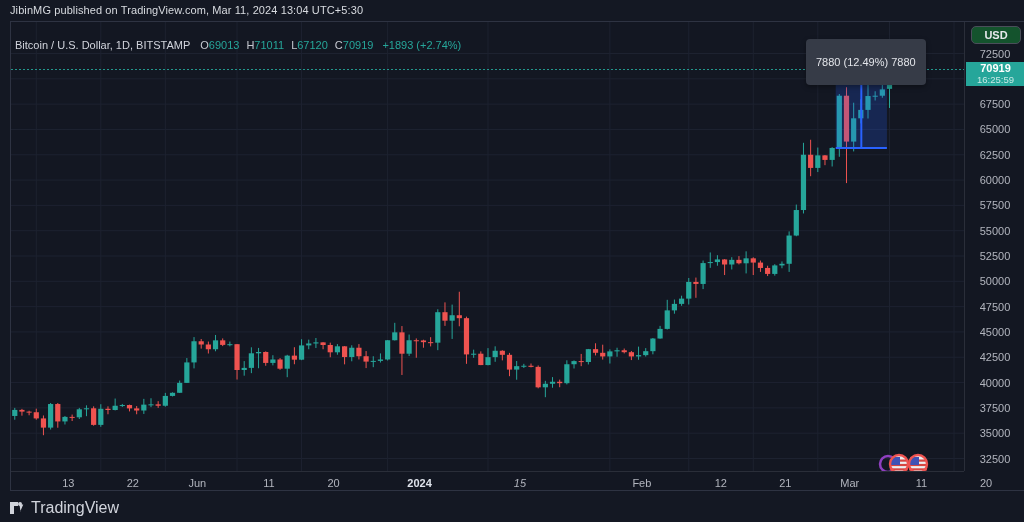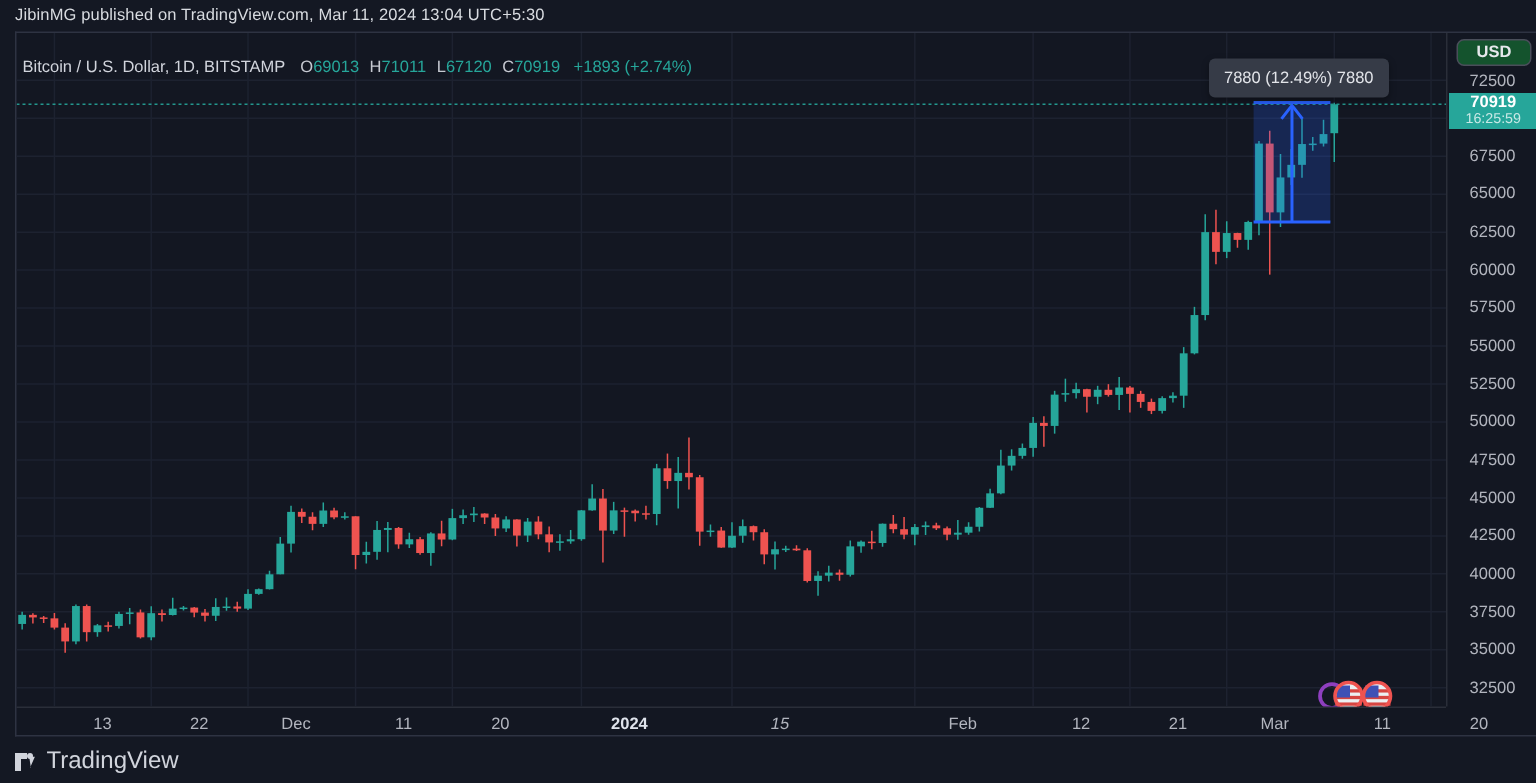--- a/index.html
+++ b/index.html
@@ -28,21 +28,21 @@
   .price-badge { position:absolute; left:1px; top:40px; width:59px; height:24px;
                  background:#26a69a; color:#fff; text-align:center; z-index:4; }
   .price-badge .p { font-size:11px; font-weight:700; line-height:13px; }
   .price-badge .cd { font-size:9.5px; line-height:10px; color:rgba(255,255,255,.75); }
   .time-axis { position:absolute; left:0; top:449px; width:953px; height:21px;
                border-top:1px solid #2a2e39; }
   .ttick { position:absolute; top:5px; transform:translateX(-50%); font-size:11px;
            color:#b2b5be; white-space:nowrap;margin-left:32px; }
   .ttick.major { font-weight:700; color:#dfe3eb; }
   .measure-tooltip { position:absolute; left:806px; top:39px; background:#363b47;
-                     border-radius:4px; padding:7px 10px; font-size:11px; color:#e2e4e9;
+                     border-radius:4px; padding:17px 10px; font-size:11px; color:#e2e4e9;
                      z-index:9; box-shadow:0 2px 5px rgba(0,0,0,.35); white-space:nowrap; }
   .events { position:absolute; left:866px; top:431px; z-index:6; cursor:pointer; }
   .attribution { position:absolute; left:10px; top:499px; display:flex; align-items:center;
                  gap:6px; color:#d1d4dc; }
   .attribution .txt { font-size:16px; font-weight:500; }
 </style>
 </head>
 <body>
 
 <div class="top-bar">JibinMG published on TradingView.com, Mar 11, 2024 13:04 UTC+5:30</div>
@@ -384,21 +384,21 @@
     <div class="price-badge">
       <div class="p">70919</div>
       <div class="cd">16:25:59</div>
     </div>
   </div>
 
   <div class="time-axis">
       <div id="time-ticks">
         <div class="ttick" style="left: 25.28px;">13</div>
         <div class="ttick" style="left: 89.81px;">22</div>
-        <div class="ttick" style="left: 154.34px;">Dec</div>
+        <div class="ttick" style="left: 154.34px;">Jun</div>
         <div class="ttick" style="left: 226.04px;">11</div>
         <div class="ttick" style="left: 290.57px;">20</div>
         <div class="ttick major" style="left: 376.61px;">2024</div>
         <div class="ttick" style="left: 476.99px; font-style: italic;">15</div>
         <div class="ttick" style="left: 598.88px;">Feb</div>
         <div class="ttick" style="left: 677.75px;">12</div>
         <div class="ttick" style="left: 742.28px;">21</div>
         <div class="ttick" style="left: 806.81px;">Mar</div>
         <div class="ttick" style="left: 878.51px;">11</div>
         <div class="ttick" style="left: 943.04px;">20</div>

